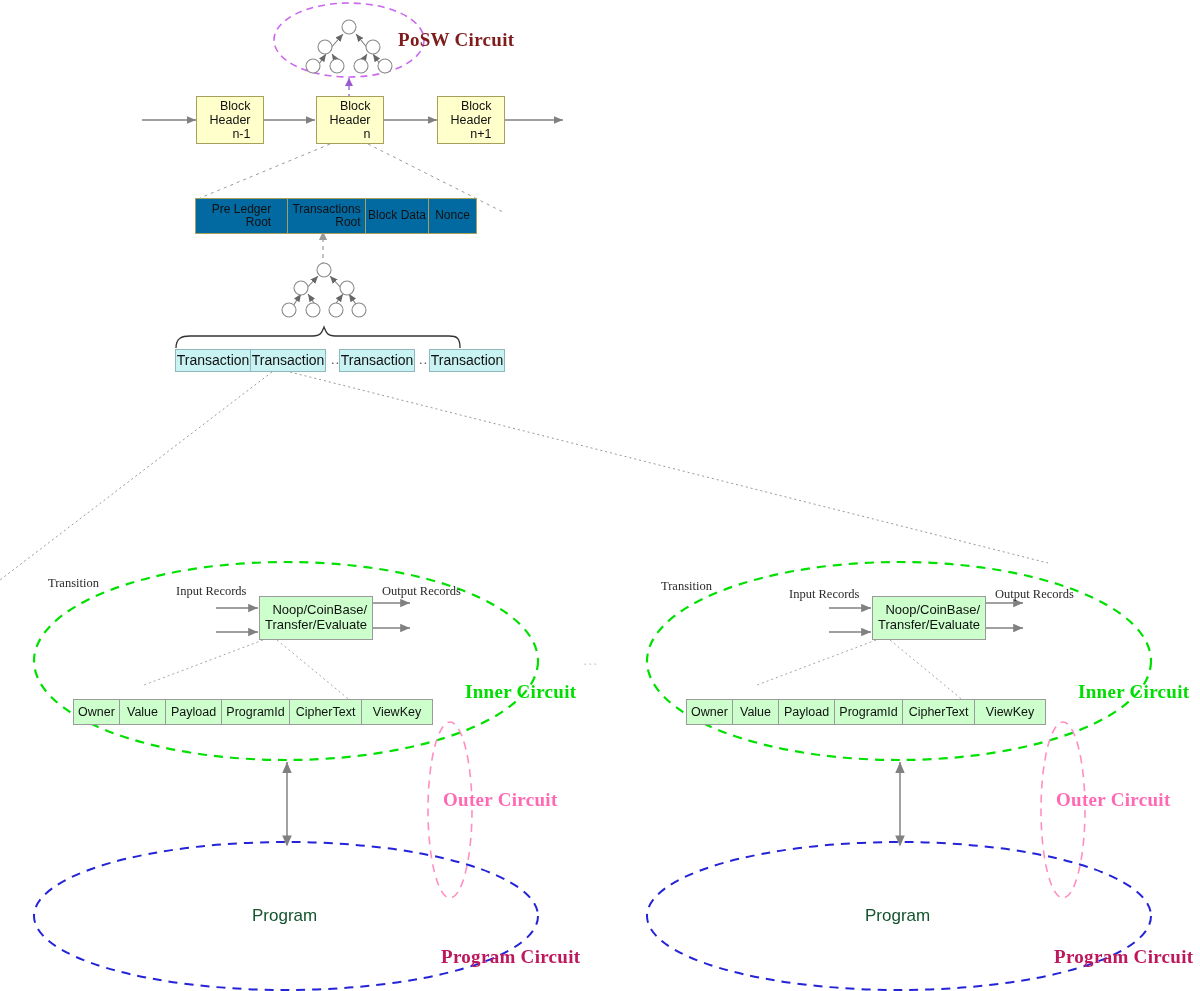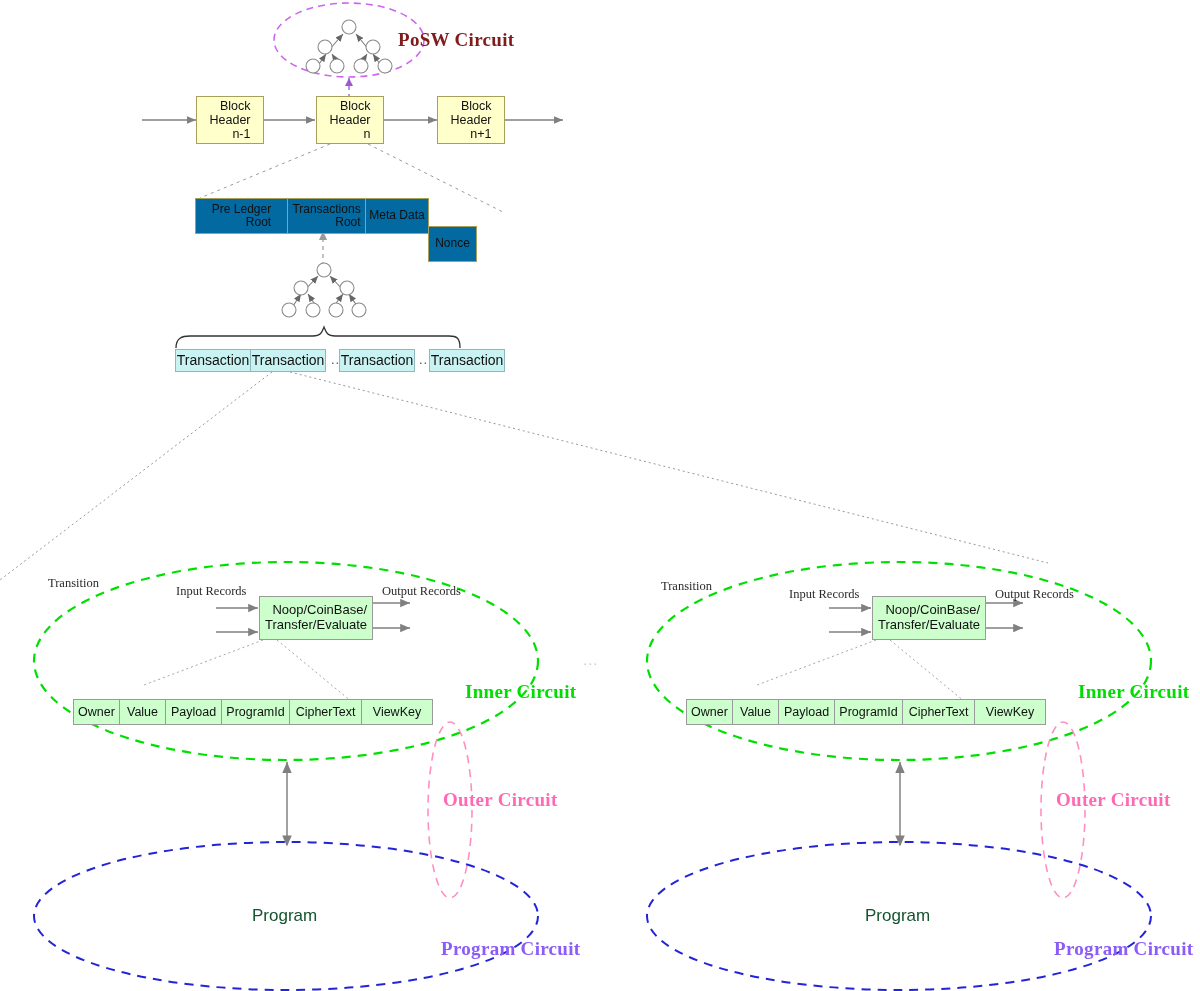--- a/index.html
+++ b/index.html
@@ -92,21 +92,21 @@
     position: absolute;
     font-family: "Liberation Serif", serif;
     font-weight: bold;
     font-size: 19px;
     white-space: nowrap;
     letter-spacing: .3px;
   }
   .lbl-posw    { color: #7f1d1d; }
   .lbl-inner   { color: #00dd00; }
   .lbl-outer   { color: #ff69b4; }
-  .lbl-program { color: #8b5cf6; }
+  .lbl-program { color: #be185d; margin-top: 8px; }
 
   
   .program-word {
     position: absolute;
     font-family: "Liberation Sans", sans-serif;
     font-size: 17px;
     color: #14532d;
     white-space: nowrap;
   }
 
@@ -257,22 +257,22 @@
 Header
 n</div>
   <div class="box blockhdr" style="left:437px; top:96px; width:68px; height:48px;">Block
 Header
 n+1</div>
 
   <div class="box hdrfield" style="left:195px; top:198px; width:93px; height:36px;">Pre Ledger
 Root</div>
   <div class="box hdrfield" style="left:287px; top:198px; width:79px; height:36px;">Transactions
 Root</div>
-  <div class="box hdrfield" style="left:365px; top:198px; width:64px; height:36px;">Meta Data</div>
-  <div class="box hdrfield" style="left:428px; top:198px; width:49px; height:36px;margin-top:28px;">Nonce</div>
+  <div class="box hdrfield" style="left:365px; top:198px; width:64px; height:36px;">Block Data</div>
+  <div class="box hdrfield" style="left:428px; top:198px; width:49px; height:36px;">Nonce</div>
 
   <div class="box txbox" style="left:175px; top:349px; width:76px; height:23px;">Transaction</div>
   <div class="box txbox" style="left:250px; top:349px; width:76px; height:23px;">Transaction</div>
   <div class="dots" style="left:331px; top:352px;">...</div>
   <div class="box txbox" style="left:339px; top:349px; width:76px; height:23px;">Transaction</div>
   <div class="dots" style="left:419px; top:352px;">...</div>
   <div class="box txbox" style="left:429px; top:349px; width:76px; height:23px;">Transaction</div>
 
   <div class="dots dots-faint" style="left:583px; top:651px; font-size:15px;">...</div>
 

